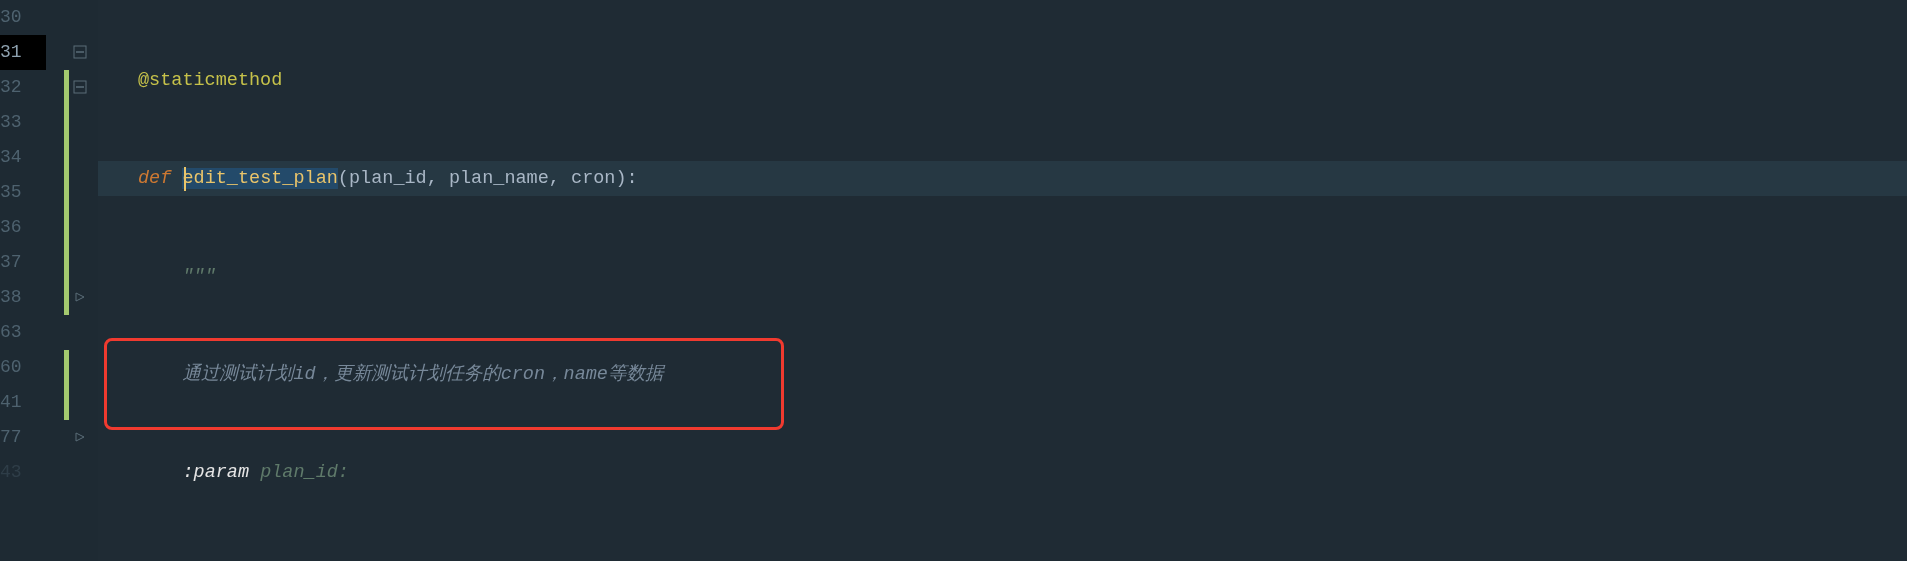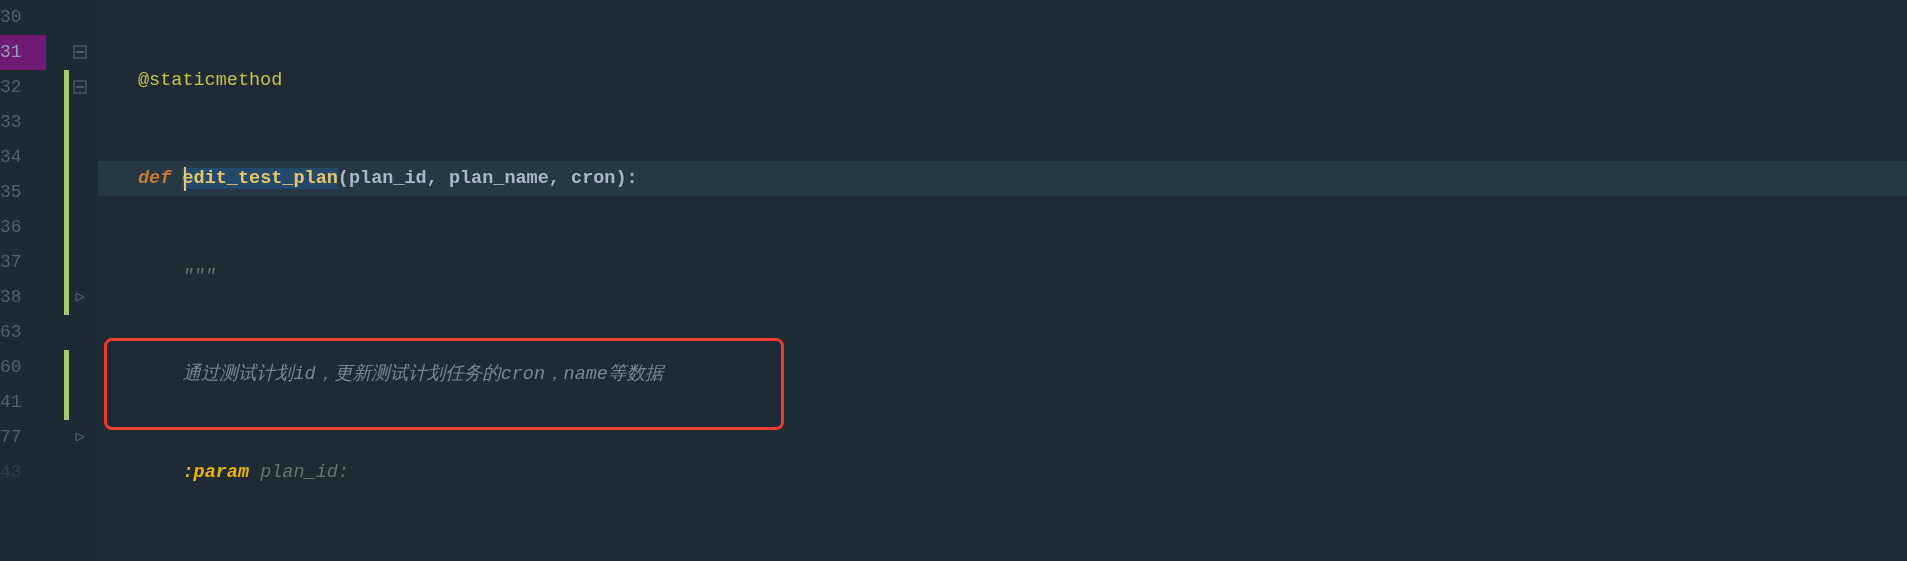--- a/index.html
+++ b/index.html
@@ -33,39 +33,38 @@
     flex: 1;
     position: relative;
     white-space: pre;
   }
   .line {
     height: 35px;
     line-height: 35px;
   }
   .gutter .line { }
   .line.current-gutter {
-    background: #701a75;
+    background: #000000;
     color: #8ea1af;
   }
   .code-area .line {
     padding-left: 40px;
     position: relative;
   }
   .code-area .line.current {
     background: #263843;
-    font-weight: bold;
   }
   .decorator { color: #c6c24a; }
   .kw-def { color: #cc7832; font-style: italic; }
   .fname-hl { background: #234a6a; color: #e9c46a; }
   .paren { color: #a9b7c6; }
   .param { color: #a9b7c6; }
   .docq { color: #5f7a6a; font-style: italic; }
   .comment-cn { color: #778899; font-style: italic; text-align: center; }
-  .doc-kw { color: #eab308; font-style: italic; font-weight: bold; }
+  .doc-kw { color: #e5e5e5; font-style: italic; font-weight: normal; }
   .doc-arg { color: #5f7a6a; font-style: italic; text-align: right; }
   .punct { color: #a9b7c6; }
   .cursor-caret {
     position: absolute;
     width: 2px;
     height: 24px;
     background: #e9c46a;
     top: 6px;
   }
   .change-bar {

